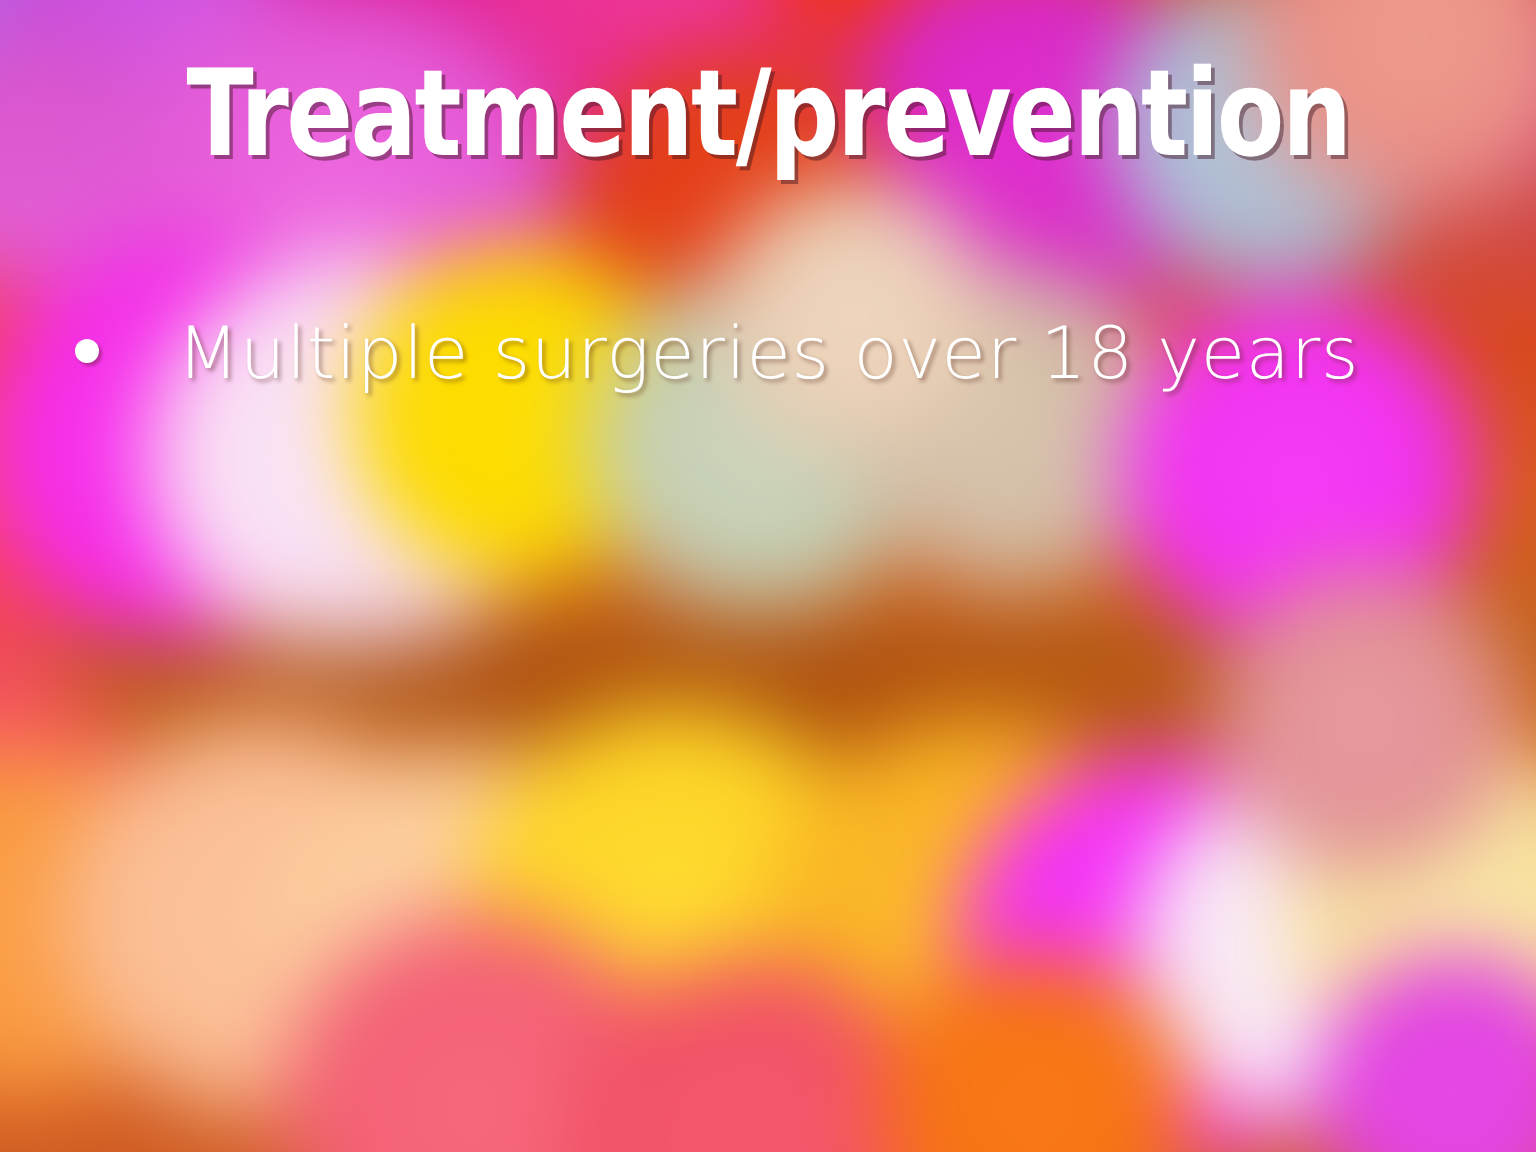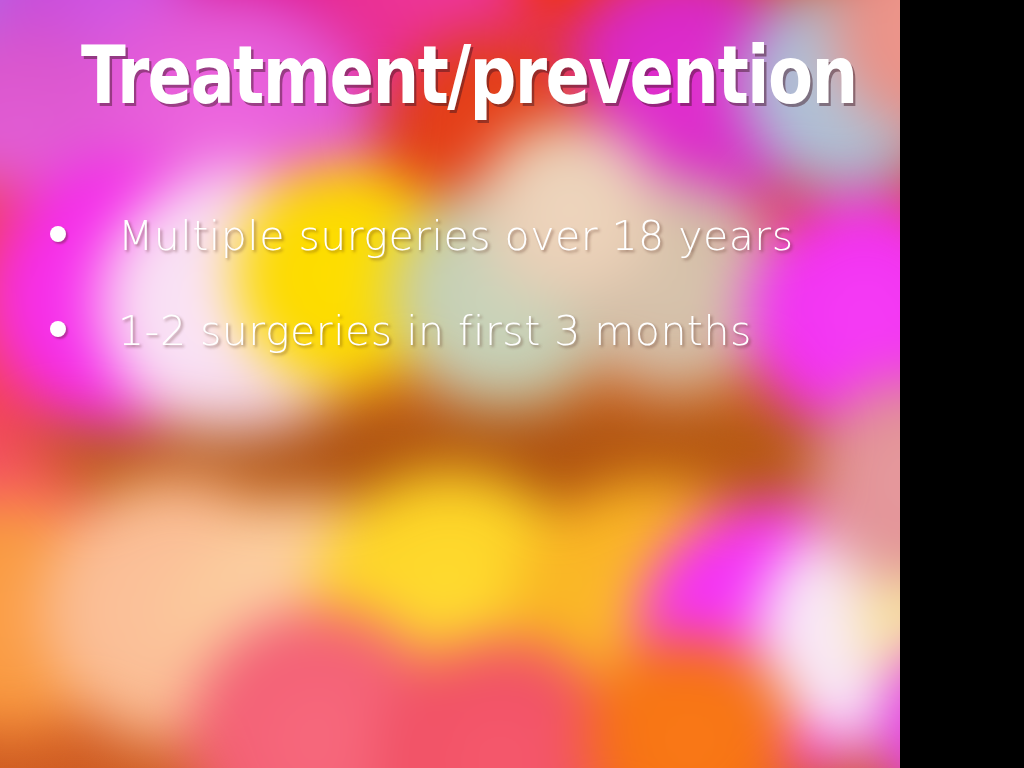--- a/index.html
+++ b/index.html
@@ -7,21 +7,21 @@
     margin: 0;
     padding: 0;
     background: #000;
   }
   body {
     font-family: "Liberation Sans", sans-serif;
   }
 
   .slide {
     position: relative;
-    width: 900px;
+    width: 1024px;
     height: 768px;
     overflow: hidden;
     background: #4c1d95;
   }
 
   
   .bg-base {
     position: absolute;
     inset: 0;
     background:
@@ -188,21 +188,21 @@
     margin-left: 10px;
     box-shadow: 2px 2px 2px rgba(70,30,20,0.35);
   }
 
   .bullet-text {
     flex: 1 1 auto;
     margin-left: 52px;
     color: #ffffff;
     font-family: "DejaVu Sans", sans-serif;
     font-weight: 300;
-    font-size: 41px;
+    font-size: 48px;
     line-height: 64px;
     letter-spacing: 0.5px;
     white-space: nowrap;
     text-shadow: 2px 2px 3px rgba(80,35,25,0.45);
   }
 </style>
 </head>
 <body>
 
 <div class="slide">
@@ -258,21 +258,17 @@
 
     <div class="title">Treatment/prevention</div>
 
     <div class="bullets">
 
       <div class="bullet-row">
         <span class="bullet-dot"></span>
         <span class="bullet-text">Multiple surgeries over 18 years</span>
       </div>
 
-      <div class="bullet-row">
-        <span class="bullet-dot"></span>
-        <span class="bullet-text">1-2 surgeries in first 3 months</span>
-      </div>
 
 
     </div>
   </div>
 </div>
 
 </body></html>

